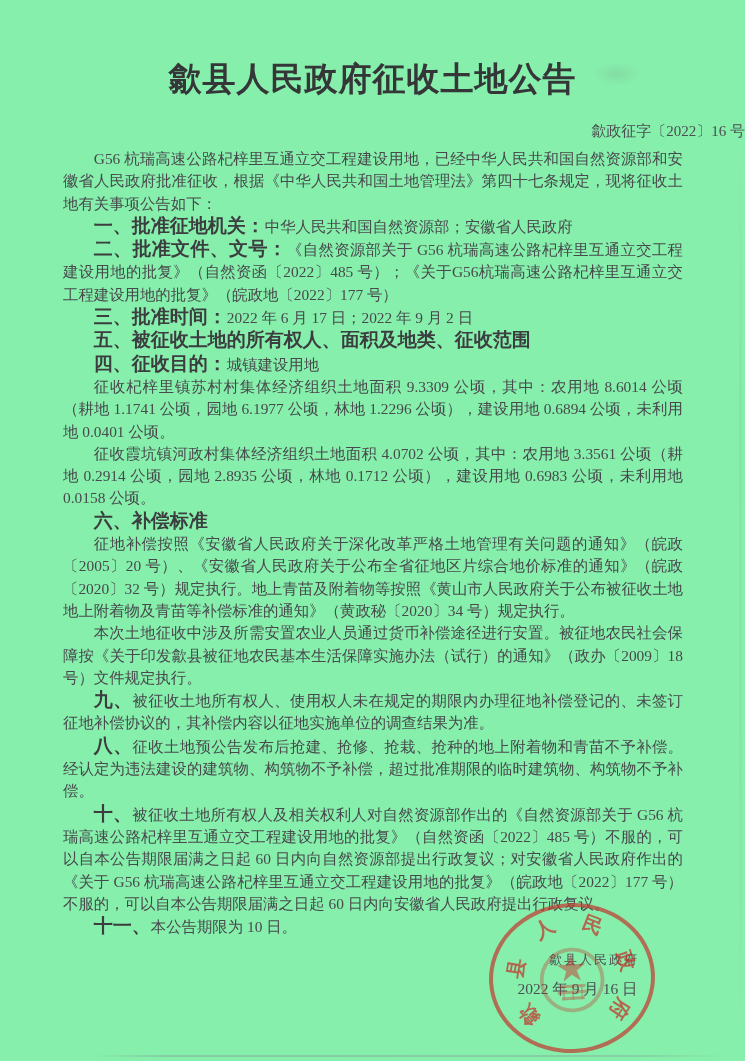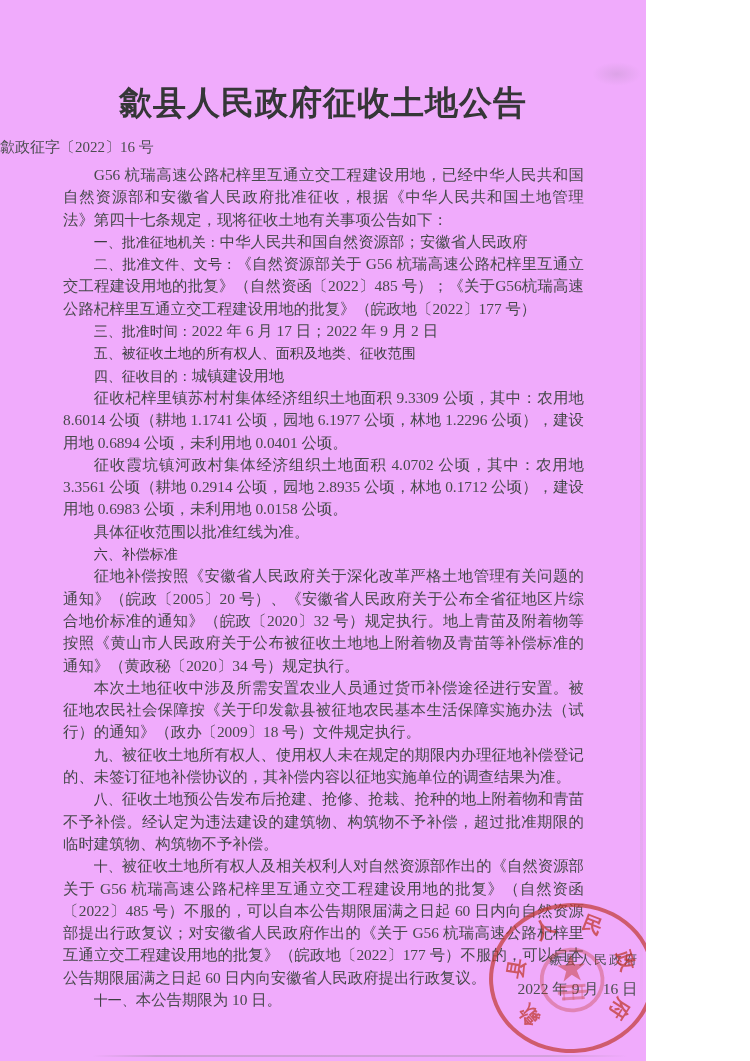--- a/index.html
+++ b/index.html
@@ -1,55 +1,55 @@
 <!DOCTYPE html>
 <html lang="zh"><head>
 <meta charset="utf-8">
 <style>
   html,body{margin:0;padding:0;background:#ffffff;}
   .page{
     position:relative;
-    width:646px;height:1061px;
-    background:#f0abfc;
+    width:745px;height:1061px;
+    background:#86efac;
     box-sizing:border-box;
-    padding-top:84px;
+    padding-top:60px;
     overflow:hidden;
     font-family:"Liberation Serif","DejaVu Serif",serif;
     color:#47494c;
   }
   .doc-title{
     margin:0;
     text-align:center;
     font-size:33px;
     line-height:38px;
     font-weight:bold;
     letter-spacing:1px;
     color:#353637;
   }
   .doc-number{
-    margin-top:16px;
-    text-align:left;
+    margin-top:24px;
+    text-align:right;
     font-size:15px;
     color:#4b4d50;
   }
   .doc-body{
     margin:7px 62px 0 63px;
     font-size:15.4px;
     line-height:22.3px;
     text-align:justify;
   }
   .doc-body p{
     margin:0;
     text-indent:2em;
   }
   .lead{
-    font-weight:normal;
+    font-weight:bold;
     color:#3b3d3f;
     font-family:"Liberation Sans","DejaVu Sans",sans-serif;
-    font-size:14px;
+    font-size:19px;
     margin-top:41px;
   }
   
   .sig-issuer{
     position:absolute;
     left:494px;top:951px;
     width:145px;
     text-align:right;
     font-size:13px;
     letter-spacing:2px;
@@ -130,21 +130,20 @@
 
   <div class="doc-body">
       <p>G56 杭瑞高速公路杞梓里互通立交工程建设用地，已经中华人民共和国自然资源部和安徽省人民政府批准征收，根据《中华人民共和国土地管理法》第四十七条规定，现将征收土地有关事项公告如下：</p>
       <p><span class="lead">一、批准征地机关：</span>中华人民共和国自然资源部；安徽省人民政府</p>
       <p><span class="lead">二、批准文件、文号：</span>《自然资源部关于 G56 杭瑞高速公路杞梓里互通立交工程建设用地的批复》（自然资函〔2022〕485 号）；《关于G56杭瑞高速公路杞梓里互通立交工程建设用地的批复》（皖政地〔2022〕177 号）</p>
       <p><span class="lead">三、批准时间：</span>2022 年 6 月 17 日；2022 年 9 月 2 日</p>
       <p><span class="lead">五、被征收土地的所有权人、面积及地类、征收范围</span></p>
       <p><span class="lead">四、征收目的：</span>城镇建设用地</p>
       <p>征收杞梓里镇苏村村集体经济组织土地面积 9.3309 公顷，其中：农用地 8.6014 公顷（耕地 1.1741 公顷，园地 6.1977 公顷，林地 1.2296 公顷），建设用地 0.6894 公顷，未利用地 0.0401 公顷。</p>
       <p>征收霞坑镇河政村集体经济组织土地面积 4.0702 公顷，其中：农用地 3.3561 公顷（耕地 0.2914 公顷，园地 2.8935 公顷，林地 0.1712 公顷），建设用地 0.6983 公顷，未利用地 0.0158 公顷。</p>
-      <p>具体征收范围以批准红线为准。</p>
       <p><span class="lead">六、补偿标准</span></p>
       <p>征地补偿按照《安徽省人民政府关于深化改革严格土地管理有关问题的通知》（皖政〔2005〕20 号）、《安徽省人民政府关于公布全省征地区片综合地价标准的通知》（皖政〔2020〕32 号）规定执行。地上青苗及附着物等按照《黄山市人民政府关于公布被征收土地地上附着物及青苗等补偿标准的通知》（黄政秘〔2020〕34 号）规定执行。</p>
       <p>本次土地征收中涉及所需安置农业人员通过货币补偿途径进行安置。被征地农民社会保障按《关于印发歙县被征地农民基本生活保障实施办法（试行）的通知》（政办〔2009〕18 号）文件规定执行。</p>
       <p><span class="lead">九、</span>被征收土地所有权人、使用权人未在规定的期限内办理征地补偿登记的、未签订征地补偿协议的，其补偿内容以征地实施单位的调查结果为准。</p>
       <p><span class="lead">八、</span>征收土地预公告发布后抢建、抢修、抢栽、抢种的地上附着物和青苗不予补偿。经认定为违法建设的建筑物、构筑物不予补偿，超过批准期限的临时建筑物、构筑物不予补偿。</p>
       <p><span class="lead">十、</span>被征收土地所有权人及相关权利人对自然资源部作出的《自然资源部关于 G56 杭瑞高速公路杞梓里互通立交工程建设用地的批复》（自然资函〔2022〕485 号）不服的，可以自本公告期限届满之日起 60 日内向自然资源部提出行政复议；对安徽省人民政府作出的《关于 G56 杭瑞高速公路杞梓里互通立交工程建设用地的批复》（皖政地〔2022〕177 号）不服的，可以自本公告期限届满之日起 60 日内向安徽省人民政府提出行政复议。</p>
       <p><span class="lead">十一、</span>本公告期限为 10 日。</p>
     </div>
 
   <div class="sig-issuer">歙县人民政府</div>

